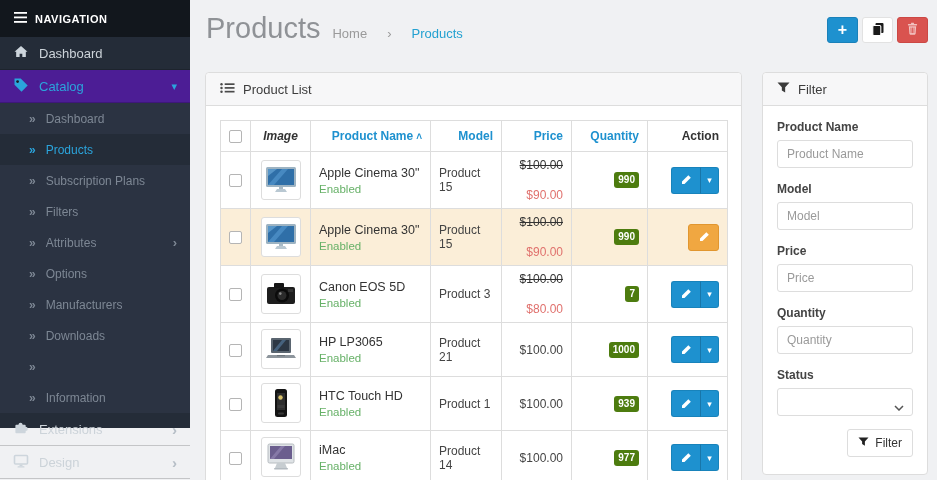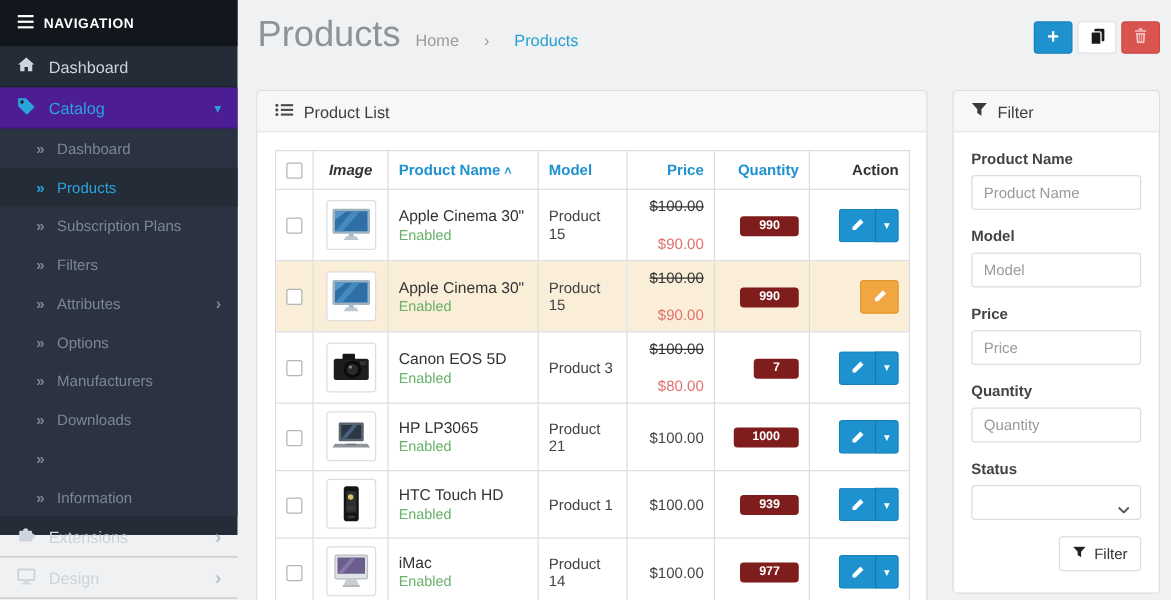--- a/index.html
+++ b/index.html
@@ -40,34 +40,34 @@
   
   .panel { position:absolute; background:#fff; border:1px solid #ddd; border-radius:4px; }
   #panel-products { left:15px; top:72px; width:537px; height:560px; }
   #panel-filter  { left:572px; top:72px; width:166px; height:403px; }
   .panel-heading { height:33px; background:#f7f7f8; border-bottom:1px solid #ddd; border-radius:4px 4px 0 0;
     display:flex; align-items:center; gap:8px; padding:0 14px; color:#3d3d3d; font-size:13px; }
   .panel-body { padding:14px; }
   
   table { width:100%; border-collapse:collapse; font-size:12px; color:#444; table-layout:fixed; }
   th,td { border:1px solid #ddd; padding:6px 8px; vertical-align:middle; overflow:hidden; }
-  th { padding:8px; font-weight:bold; font-size:12px; text-align:left; color:#333; }
+  th { padding:8px; font-weight:bold; font-size:12px; text-align:right; color:#333; }
   th.link { color:#1e91cf; cursor:pointer; }
   .r { text-align:right; } .c { text-align:center;font-style:italic; }
   .sort-caret { font-size:10px; margin-left:3px; }
   .cb { width:13px; height:13px; border:1px solid #b5b5b5; border-radius:2px; background:#fff;
     display:inline-block; vertical-align:middle; cursor:pointer; }
   .thumb { width:40px; height:40px; border:1px solid #ddd; border-radius:3px; background:#fff;
     display:inline-flex; align-items:center; justify-content:center; }
   .pname { color:#333; font-size:12.5px; }
   .pstatus { color:#67b168; font-size:11.5px; margin-top:3px; }
   .price-old { color:#333; text-decoration:line-through; }
   .price-new { color:#e0716d; margin-top:16px; }
-  .badge { display:inline-block; background:#7f1d1d; color:#fff; font-size:10px; font-weight:bold;
-    padding:3px 15px; border-radius:3px; line-height:1; }
+  .badge { display:inline-block; background:#4d7c0f; color:#fff; font-size:10px; font-weight:bold;
+    padding:3px 4px; border-radius:3px; line-height:1; }
   .row-hl td { background:#fbeed8; }
   .btn-split { display:inline-flex; vertical-align:middle; }
   .bs-main { width:29px; height:27px; background:#1e91cf; border:1px solid #1883bb; border-right:none;
     border-radius:3px 0 0 3px; display:flex; align-items:center; justify-content:center; cursor:pointer; }
   .bs-caret { width:19px; height:27px; background:#1e91cf; border:1px solid #1883bb;
     border-left:1px solid rgba(0,0,0,.18); border-radius:0 3px 3px 0; color:#fff; font-size:9px;
     display:flex; align-items:center; justify-content:center; cursor:pointer; }
   .btn-orange { width:31px; height:27px; background:#f0a741; border:1px solid #e1962f; border-radius:3px;
     display:inline-flex; align-items:center; justify-content:center; cursor:pointer; }
   

